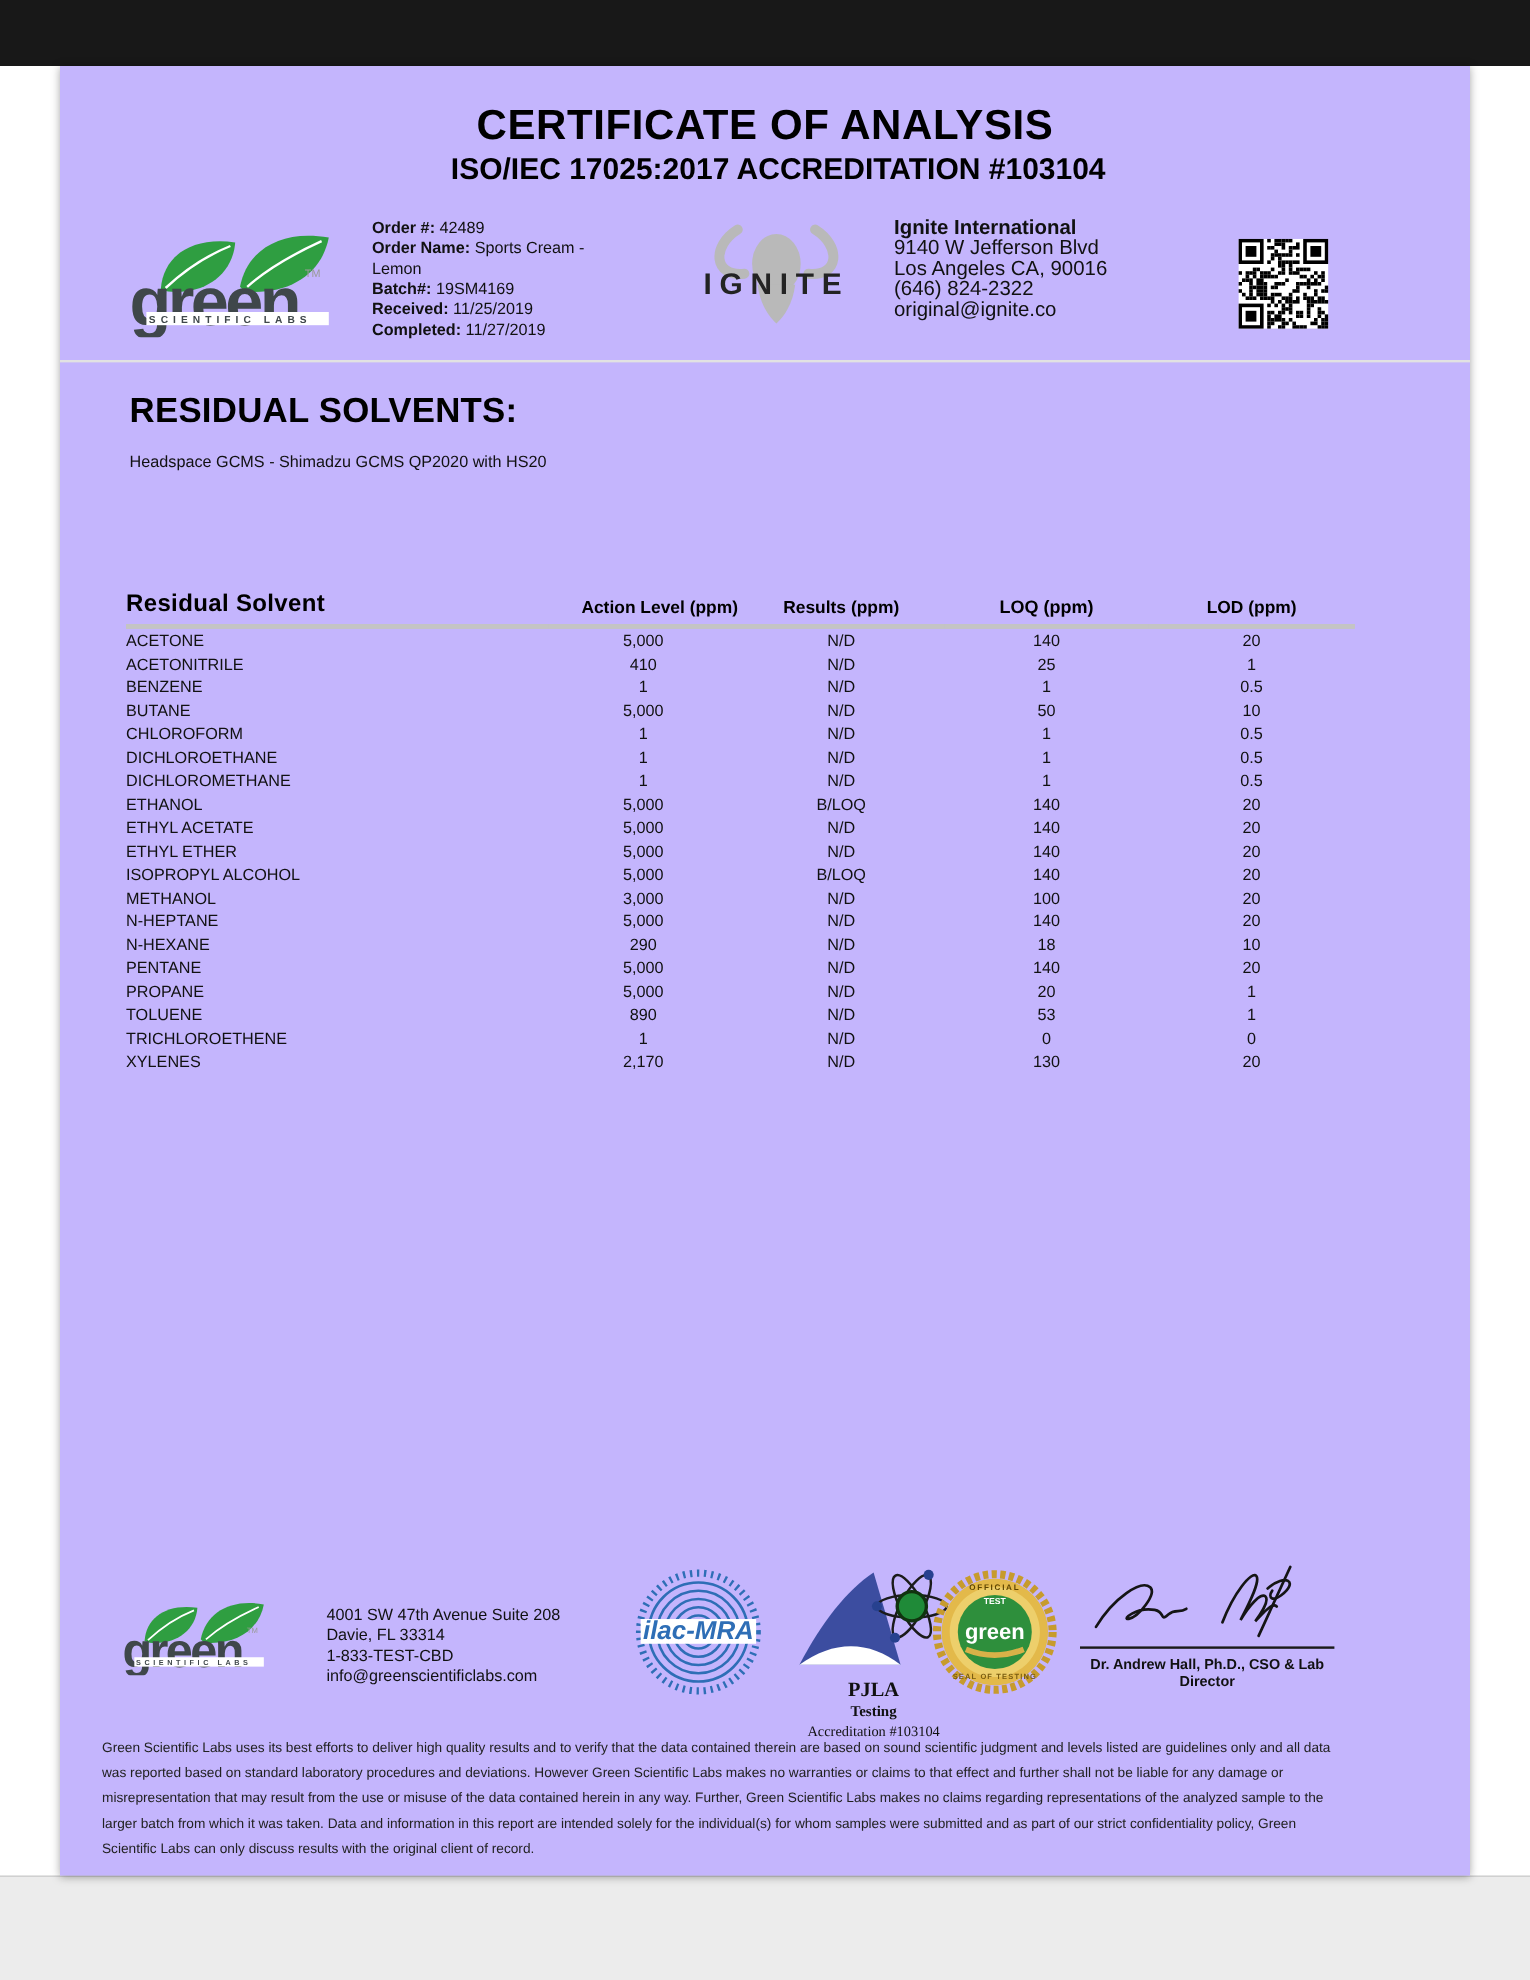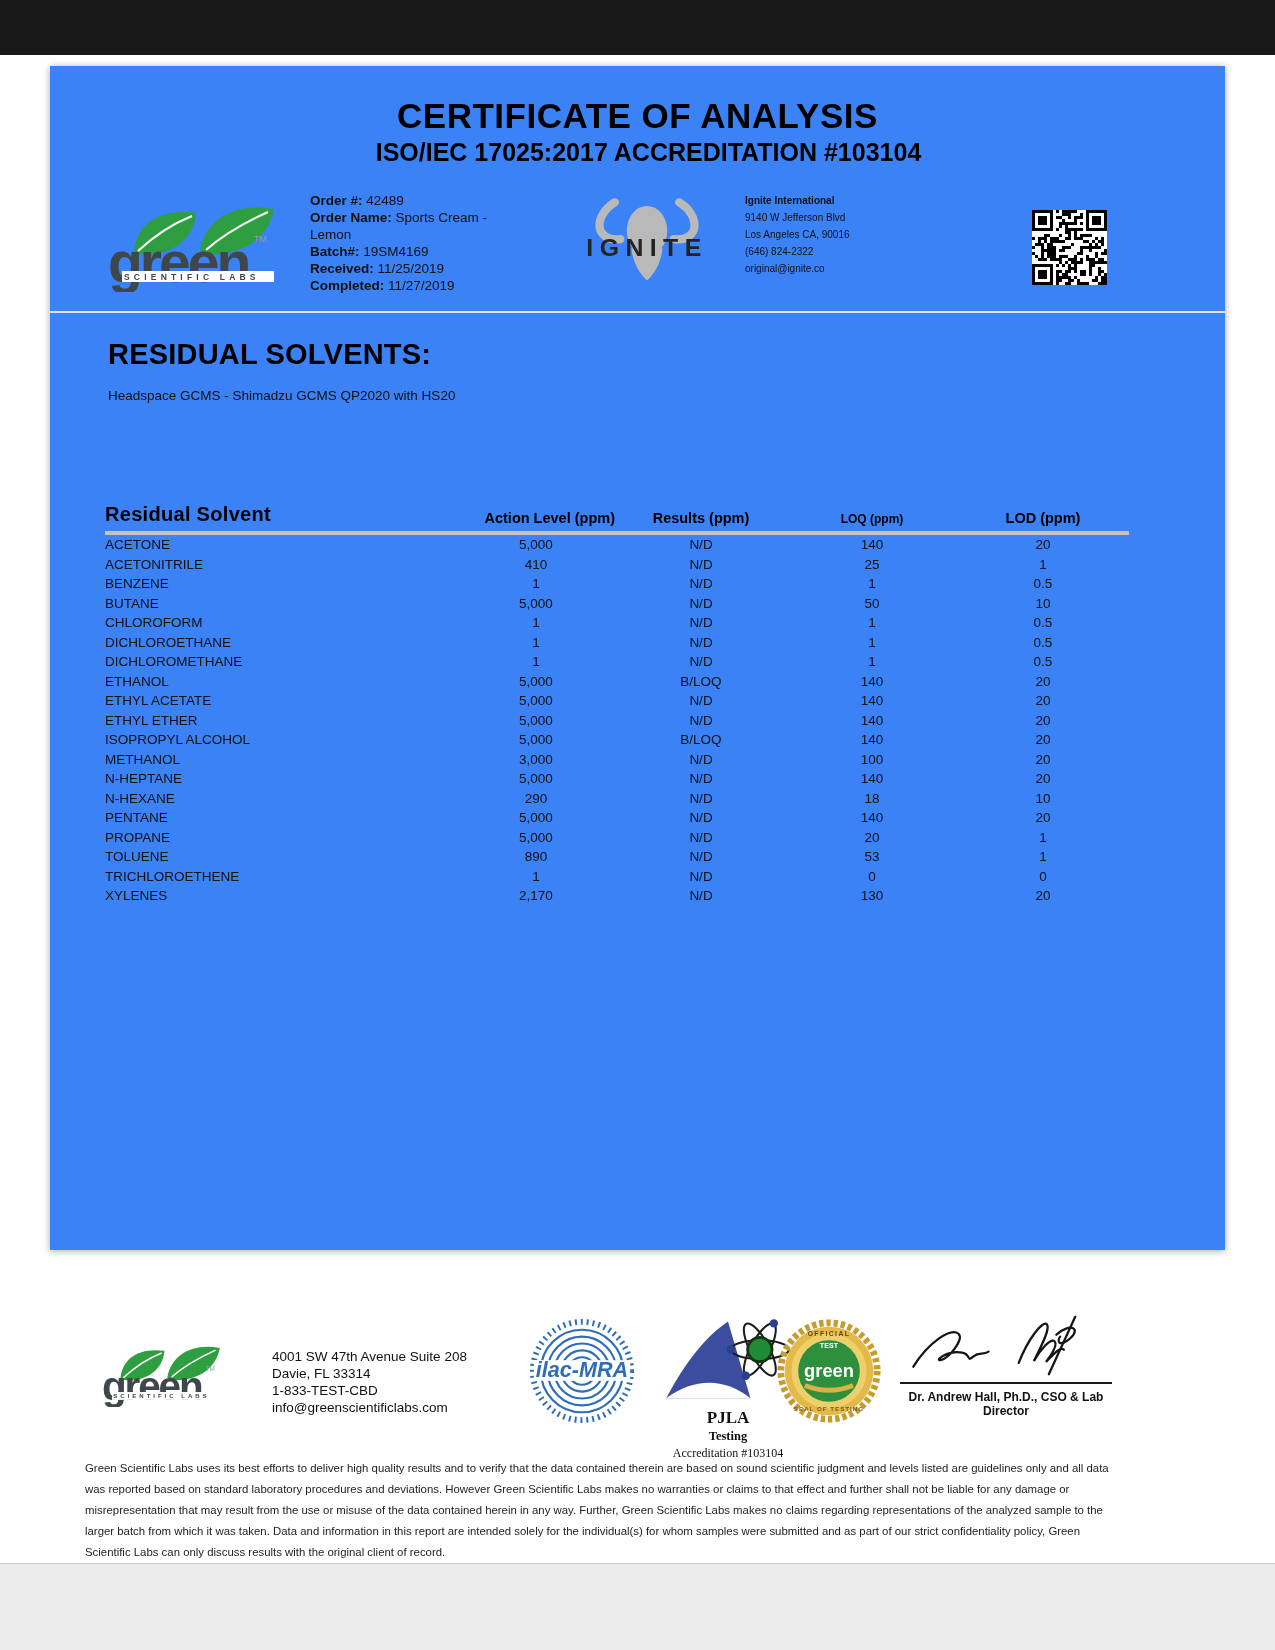--- a/index.html
+++ b/index.html
@@ -2,40 +2,40 @@
 <html><head>
 <meta charset="utf-8">
 <style>
   html,body{margin:0;padding:0;}
   body{
     width:1275px;height:1650px;position:relative;background:#ffffff;
     font-family:"Liberation Sans", sans-serif;color:#111;overflow:hidden;
   }
   .top-bar{position:absolute;left:0;top:0;width:100%;height:55px;background:#181818;}
   .bottom-band{position:absolute;left:0;top:1563px;width:100%;height:87px;background:#ececec;border-top:1px solid #c9c9c9;}
-  .page{position:absolute;left:50px;top:66px;width:1175px;height:1184px;background:#3b82f6;box-shadow:0 1px 7px rgba(0,0,0,.35);}
+  .page{position:absolute;left:50px;top:55px;width:1175px;height:1508px;background:#c4b5fd;box-shadow:0 1px 7px rgba(0,0,0,.35);}
   .abs{position:absolute;}
   .doc-title{top:30px;left:0;width:100%;text-align:center;font-size:35px;font-weight:bold;color:#000;letter-spacing:.5px;}
   .doc-subtitle{top:72px;left:0;width:100%;text-align:center;font-size:25px;font-weight:bold;color:#000;padding-left:11px;}
   .lab-logo{left:58px;top:136px;}
   .order-info{left:260px;top:126px;width:195px;font-size:13.5px;line-height:17px;}
   .ignite-logo{left:528px;top:128px;}
-  .client-info{left:695px;top:126px;width:180px;font-size:10px;line-height:17px;}
+  .client-info{left:695px;top:126px;width:180px;font-size:17px;line-height:17px;}
   .qr{left:982px;top:144px;}
   .header-rule{top:245px;left:0;width:100%;border-top:2px solid #e2e2e2;height:0;}
   .section-heading{left:58px;top:272px;font-size:29px;font-weight:bold;color:#000;letter-spacing:.2px;}
   .method{left:58px;top:322px;font-size:13.5px;}
   .sop-block{left:58px;top:366px;font-size:13.5px;line-height:15.5px;}
   .table-wrap{left:55px;top:437px;width:1024px;}
   table{border-collapse:collapse;width:100%;table-layout:fixed;}
   thead th{border-bottom:4px solid #c4c4c4;padding:0 0 5px 0;vertical-align:bottom;font-weight:bold;color:#000;}
   th.c0{width:352px;text-align:left;font-size:20px;letter-spacing:.3px;}
   th.c1{width:158px;text-align:right;font-size:14.5px;}
   th.c2{width:172px;text-align:center;font-size:14.5px;}
-  th.c3{width:170px;text-align:center;font-size:12px;}
+  th.c3{width:170px;text-align:center;font-size:15px;}
   th.c4{width:172px;text-align:center;font-size:14.5px;}
   tbody td{font-size:13.5px;line-height:19.5px;height:19.5px;padding:0;color:#111;white-space:nowrap;}
   tbody td.c0{text-align:left;}
   tbody td.c1,tbody td.c2,tbody td.c3,tbody td.c4{text-align:center;}
   .footer-lab-logo{left:52px;top:1277px;}
   .footer-address{left:222px;top:1282px;font-size:13.5px;line-height:17px;}
   .ilac{left:478px;top:1250px;}
   .pjla{left:596px;top:1248px;width:164px;text-align:center;font-family:"Liberation Serif", serif;}
   .pjla-name{font-size:17px;font-weight:bold;margin-top:2px;}
   .pjla-sub{font-size:12.5px;font-weight:bold;margin-top:1px;}

